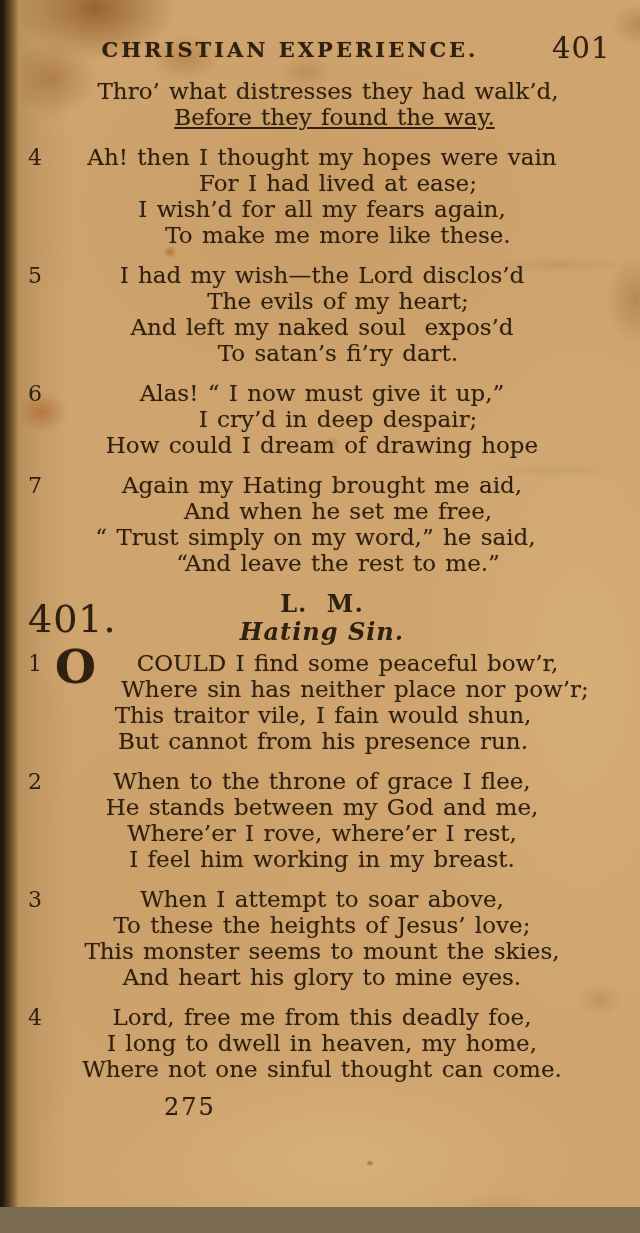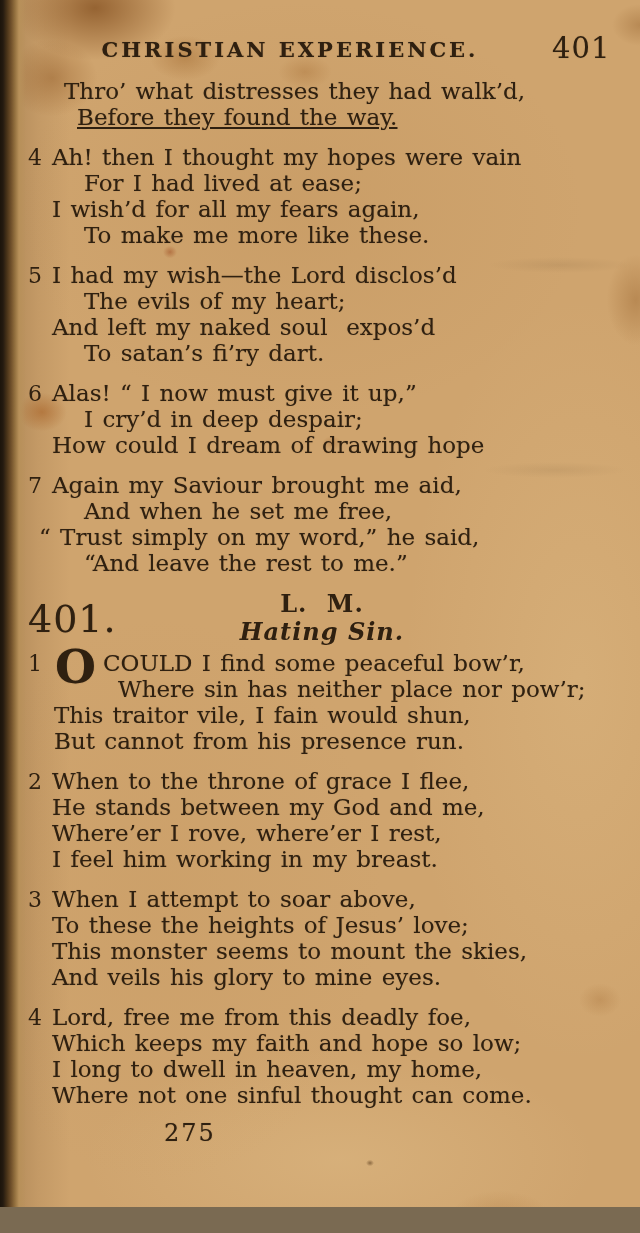--- a/index.html
+++ b/index.html
@@ -52,20 +52,21 @@
     position:absolute;top:31px;left:552px;
     font-size:29px;letter-spacing:1px;
     text-shadow:0 0 1px rgba(47,32,16,0.35);
   }
   
   .content{position:absolute;left:52px;top:78px;width:540px;}
   .line{
     font-size:23px;line-height:26px;white-space:nowrap;
     word-spacing:2px;
     text-shadow:0 0 1px rgba(47,32,16,0.30);
+    text-align:center;
   }
   .stanza{position:relative;margin-bottom:14px;}
   .stanza:last-of-type{margin-bottom:0;}
   .vnum{position:absolute;left:-24px;top:1px;font-size:22px;line-height:26px;}
   
   .alt .line:nth-of-type(even){margin-left:32px;}
   .cont .line:nth-of-type(1){margin-left:12px;}
   .cont .line:nth-of-type(2){margin-left:25px;text-decoration:underline;}
   .hang{margin-left:-13px;}
   
@@ -127,21 +128,21 @@
 
     <div class="stanza alt">
       <span class="vnum">6</span>
       <div class="line">Alas! “ I now must give it up,”</div>
       <div class="line">I cry’d in deep despair;</div>
       <div class="line">How could I dream of drawing hope</div>
     </div>
 
     <div class="stanza alt">
       <span class="vnum">7</span>
-      <div class="line">Again my Saviour brought me aid,</div>
+      <div class="line">Again my Hating brought me aid,</div>
       <div class="line">And when he set me free,</div>
       <div class="line hang">“ Trust simply on my word,” he said,</div>
       <div class="line">“And leave the rest to me.”</div>
     </div>
 
     <div class="hymn-head">
       <div class="hymn-no">401.</div>
       <div class="hymn-meter">L. M.</div>
       <div class="hymn-title">Hating Sin.</div>
     </div>
@@ -161,26 +162,25 @@
       <div class="line">He stands between my God and me,</div>
       <div class="line">Where’er I rove, where’er I rest,</div>
       <div class="line">I feel him working in my breast.</div>
     </div>
 
     <div class="stanza">
       <span class="vnum">3</span>
       <div class="line">When I attempt to soar above,</div>
       <div class="line">To these the heights of Jesus’ love;</div>
       <div class="line">This monster seems to mount the skies,</div>
-      <div class="line">And veils his glory to mine eyes.</div>
+      <div class="line">And heart his glory to mine eyes.</div>
     </div>
 
     <div class="stanza">
       <span class="vnum">4</span>
       <div class="line">Lord, free me from this deadly foe,</div>
-      <div class="line">Which keeps my faith and hope so low;</div>
       <div class="line">I long to dwell in heaven, my home,</div>
       <div class="line">Where not one sinful thought can come.</div>
     </div>
 
     <div class="footer-num">275</div>
   </div>
 </div>
 
 </body></html>

